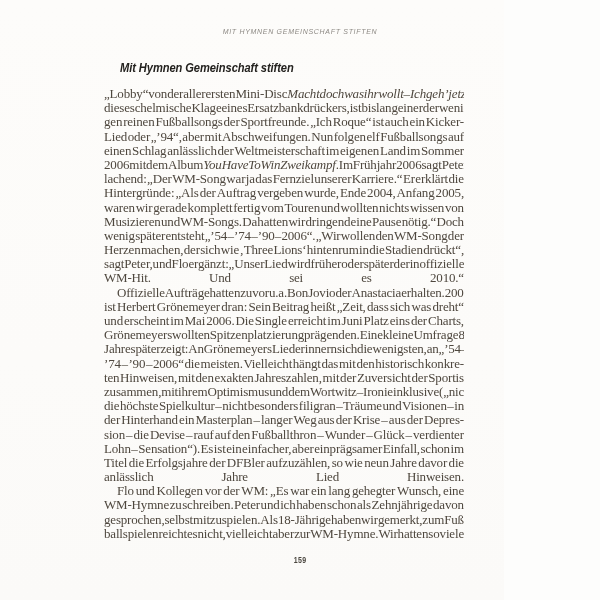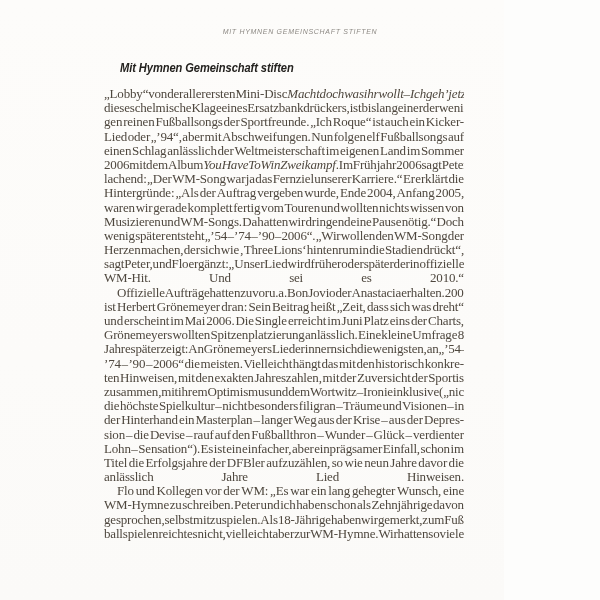--- a/index.html
+++ b/index.html
@@ -103,33 +103,36 @@
         <div class="line"><span class="w"><span>Musizieren</span></span><span class="w"><span>und</span></span><span class="w"><span>WM-Songs.</span></span><span class="w"><span>Da</span></span><span class="w"><span>hatten</span></span><span class="w"><span>wir</span></span><span class="w"><span>dringend</span></span><span class="w"><span>eine</span></span><span class="w"><span>Pause</span></span><span class="w"><span>nötig.“</span></span><span class="w"><span>Doch</span></span></div>
         <div class="line"><span class="w"><span>wenig</span></span><span class="w"><span>später</span></span><span class="w"><span>entsteht</span></span><span class="w"><span>„’54</span></span><span class="w"><span>–</span></span><span class="w"><span>’74</span></span><span class="w"><span>–</span></span><span class="w"><span>’90</span></span><span class="w"><span>–</span></span><span class="w"><span>2006“.</span></span><span class="w"><span>„Wir</span></span><span class="w"><span>wollen</span></span><span class="w"><span>den</span></span><span class="w"><span>WM-Song</span></span><span class="w"><span>der</span></span></div>
         <div class="line"><span class="w"><span>Herzen</span></span><span class="w"><span>machen,</span></span><span class="w"><span>der</span></span><span class="w"><span>sich</span></span><span class="w"><span>wie</span></span><span class="w"><span>‚Three</span></span><span class="w"><span>Lions‘</span></span><span class="w"><span>hintenrum</span></span><span class="w"><span>in</span></span><span class="w"><span>die</span></span><span class="w"><span>Stadien</span></span><span class="w"><span>drückt“,</span></span></div>
         <div class="line"><span class="w"><span>sagt</span></span><span class="w"><span>Peter,</span></span><span class="w"><span>und</span></span><span class="w"><span>Flo</span></span><span class="w"><span>ergänzt:</span></span><span class="w"><span>„Unser</span></span><span class="w"><span>Lied</span></span><span class="w"><span>wird</span></span><span class="w"><span>früher</span></span><span class="w"><span>oder</span></span><span class="w"><span>später</span></span><span class="w"><span>der</span></span><span class="w"><span>inoffizielle</span></span></div>
         <div class="line nojust"><span class="w"><span>WM-Hit.</span></span><span class="w"><span>Und</span></span><span class="w"><span>sei</span></span><span class="w"><span>es</span></span><span class="w"><span>2010.“</span></span></div>
       </div>
       <div class="para">
         <div class="line indent"><span class="w"><span>Offizielle</span></span><span class="w"><span>Aufträge</span></span><span class="w"><span>hatten</span></span><span class="w"><span>zuvor</span></span><span class="w"><span>u.</span></span><span class="w"><span>a.</span></span><span class="w"><span>Bon</span></span><span class="w"><span>Jovi</span></span><span class="w"><span>oder</span></span><span class="w"><span>Anastacia</span></span><span class="w"><span>erhalten.</span></span><span class="w"><span>2006</span></span></div>
         <div class="line"><span class="w"><span>ist</span></span><span class="w"><span>Herbert</span></span><span class="w"><span>Grönemeyer</span></span><span class="w"><span>dran:</span></span><span class="w"><span>Sein</span></span><span class="w"><span>Beitrag</span></span><span class="w"><span>heißt</span></span><span class="w"><span>„Zeit,</span></span><span class="w"><span>dass</span></span><span class="w"><span>sich</span></span><span class="w"><span>was</span></span><span class="w"><span>dreht“</span></span></div>
         <div class="line"><span class="w"><span>und</span></span><span class="w"><span>erscheint</span></span><span class="w"><span>im</span></span><span class="w"><span>Mai</span></span><span class="w"><span>2006.</span></span><span class="w"><span>Die</span></span><span class="w"><span>Single</span></span><span class="w"><span>erreicht</span></span><span class="w"><span>im</span></span><span class="w"><span>Juni</span></span><span class="w"><span>Platz</span></span><span class="w"><span>eins</span></span><span class="w"><span>der</span></span><span class="w"><span>Charts,</span></span></div>
-        <div class="line"><span class="w"><span>Grönemeyers</span></span><span class="w"><span>wollten</span></span><span class="w"><span>Spitzenplatzierung</span></span><span class="w"><span>anlässlich.</span></span><span class="w"><span>Eine</span></span><span class="w"><span>kleine</span></span><span class="w"><span>Umfrage</span></span><span class="w"><span>8</span></span></div>
+        <div class="line"><span class="w"><span>Grönemeyers</span></span><span class="w"><span>wollten</span></span><span class="w"><span>Spitzenplatzierung</span></span><span class="w"><span>prägenden.</span></span><span class="w"><span>Eine</span></span><span class="w"><span>kleine</span></span><span class="w"><span>Umfrage</span></span><span class="w"><span>8</span></span></div>
         <div class="line"><span class="w"><span>Jahre</span></span><span class="w"><span>später</span></span><span class="w"><span>zeigt:</span></span><span class="w"><span>An</span></span><span class="w"><span>Grönemeyers</span></span><span class="w"><span>Lied</span></span><span class="w"><span>erinnern</span></span><span class="w"><span>sich</span></span><span class="w"><span>die</span></span><span class="w"><span>wenigsten,</span></span><span class="w"><span>an</span></span><span class="w"><span>„’54</span></span><span class="w"><span>–</span></span></div>
         <div class="line"><span class="w"><span>’74</span></span><span class="w"><span>–</span></span><span class="w"><span>’90</span></span><span class="w"><span>–</span></span><span class="w"><span>2006“</span></span><span class="w"><span>die</span></span><span class="w"><span>meisten.</span></span><span class="w"><span>Vielleicht</span></span><span class="w"><span>hängt</span></span><span class="w"><span>das</span></span><span class="w"><span>mit</span></span><span class="w"><span>den</span></span><span class="w"><span>historisch</span></span><span class="w"><span>konkre-</span></span></div>
         <div class="line"><span class="w"><span>ten</span></span><span class="w"><span>Hinweisen,</span></span><span class="w"><span>mit</span></span><span class="w"><span>den</span></span><span class="w"><span>exakten</span></span><span class="w"><span>Jahreszahlen,</span></span><span class="w"><span>mit</span></span><span class="w"><span>der</span></span><span class="w"><span>Zuversicht</span></span><span class="w"><span>der</span></span><span class="w"><span>Sportis</span></span></div>
         <div class="line"><span class="w"><span>zusammen,</span></span><span class="w"><span>mit</span></span><span class="w"><span>ihrem</span></span><span class="w"><span>Optimismus</span></span><span class="w"><span>und</span></span><span class="w"><span>dem</span></span><span class="w"><span>Wortwitz</span></span><span class="w"><span>–</span></span><span class="w"><span>Ironie</span></span><span class="w"><span>inklusive</span></span><span class="w"><span>(„nicht</span></span></div>
         <div class="line"><span class="w"><span>die</span></span><span class="w"><span>höchste</span></span><span class="w"><span>Spielkultur</span></span><span class="w"><span>–</span></span><span class="w"><span>nicht</span></span><span class="w"><span>besonders</span></span><span class="w"><span>filigran</span></span><span class="w"><span>–</span></span><span class="w"><span>Träume</span></span><span class="w"><span>und</span></span><span class="w"><span>Visionen</span></span><span class="w"><span>–</span></span><span class="w"><span>in</span></span></div>
         <div class="line"><span class="w"><span>der</span></span><span class="w"><span>Hinterhand</span></span><span class="w"><span>ein</span></span><span class="w"><span>Masterplan</span></span><span class="w"><span>–</span></span><span class="w"><span>langer</span></span><span class="w"><span>Weg</span></span><span class="w"><span>aus</span></span><span class="w"><span>der</span></span><span class="w"><span>Krise</span></span><span class="w"><span>–</span></span><span class="w"><span>aus</span></span><span class="w"><span>der</span></span><span class="w"><span>Depres-</span></span></div>
         <div class="line"><span class="w"><span>sion</span></span><span class="w"><span>–</span></span><span class="w"><span>die</span></span><span class="w"><span>Devise</span></span><span class="w"><span>–</span></span><span class="w"><span>rauf</span></span><span class="w"><span>auf</span></span><span class="w"><span>den</span></span><span class="w"><span>Fußballthron</span></span><span class="w"><span>–</span></span><span class="w"><span>Wunder</span></span><span class="w"><span>–</span></span><span class="w"><span>Glück</span></span><span class="w"><span>–</span></span><span class="w"><span>verdienter</span></span></div>
         <div class="line"><span class="w"><span>Lohn</span></span><span class="w"><span>–</span></span><span class="w"><span>Sensation“).</span></span><span class="w"><span>Es</span></span><span class="w"><span>ist</span></span><span class="w"><span>ein</span></span><span class="w"><span>einfacher,</span></span><span class="w"><span>aber</span></span><span class="w"><span>einprägsamer</span></span><span class="w"><span>Einfall,</span></span><span class="w"><span>schon</span></span><span class="w"><span>im</span></span></div>
         <div class="line"><span class="w"><span>Titel</span></span><span class="w"><span>die</span></span><span class="w"><span>Erfolgsjahre</span></span><span class="w"><span>der</span></span><span class="w"><span>DFBler</span></span><span class="w"><span>aufzuzählen,</span></span><span class="w"><span>so</span></span><span class="w"><span>wie</span></span><span class="w"><span>neun</span></span><span class="w"><span>Jahre</span></span><span class="w"><span>davor</span></span><span class="w"><span>die</span></span></div>
         <div class="line nojust"><span class="w"><span>anlässlich</span></span><span class="w"><span>Jahre</span></span><span class="w"><span>Lied</span></span><span class="w"><span>Hinweisen.</span></span></div>
       </div>
       <div class="para">
         <div class="line indent"><span class="w"><span>Flo</span></span><span class="w"><span>und</span></span><span class="w"><span>Kollegen</span></span><span class="w"><span>vor</span></span><span class="w"><span>der</span></span><span class="w"><span>WM:</span></span><span class="w"><span>„Es</span></span><span class="w"><span>war</span></span><span class="w"><span>ein</span></span><span class="w"><span>lang</span></span><span class="w"><span>gehegter</span></span><span class="w"><span>Wunsch,</span></span><span class="w"><span>eine</span></span></div>
         <div class="line"><span class="w"><span>WM-Hymne</span></span><span class="w"><span>zu</span></span><span class="w"><span>schreiben.</span></span><span class="w"><span>Peter</span></span><span class="w"><span>und</span></span><span class="w"><span>ich</span></span><span class="w"><span>haben</span></span><span class="w"><span>schon</span></span><span class="w"><span>als</span></span><span class="w"><span>Zehnjährige</span></span><span class="w"><span>davon</span></span></div>
         <div class="line"><span class="w"><span>gesprochen,</span></span><span class="w"><span>selbst</span></span><span class="w"><span>mitzuspielen.</span></span><span class="w"><span>Als</span></span><span class="w"><span>18-Jährige</span></span><span class="w"><span>haben</span></span><span class="w"><span>wir</span></span><span class="w"><span>gemerkt,</span></span><span class="w"><span>zum</span></span><span class="w"><span>Fuß-</span></span></div>
         <div class="line"><span class="w"><span>ballspielen</span></span><span class="w"><span>reicht</span></span><span class="w"><span>es</span></span><span class="w"><span>nicht,</span></span><span class="w"><span>vielleicht</span></span><span class="w"><span>aber</span></span><span class="w"><span>zur</span></span><span class="w"><span>WM-Hymne.</span></span><span class="w"><span>Wir</span></span><span class="w"><span>hatten</span></span><span class="w"><span>so</span></span><span class="w"><span>viele</span></span></div>
       </div>
     </div>
 
+  <div class="page-number-wrap">
+    <span class="page-number">159</span>
+  </div>
 </div>
 
 </body></html>

